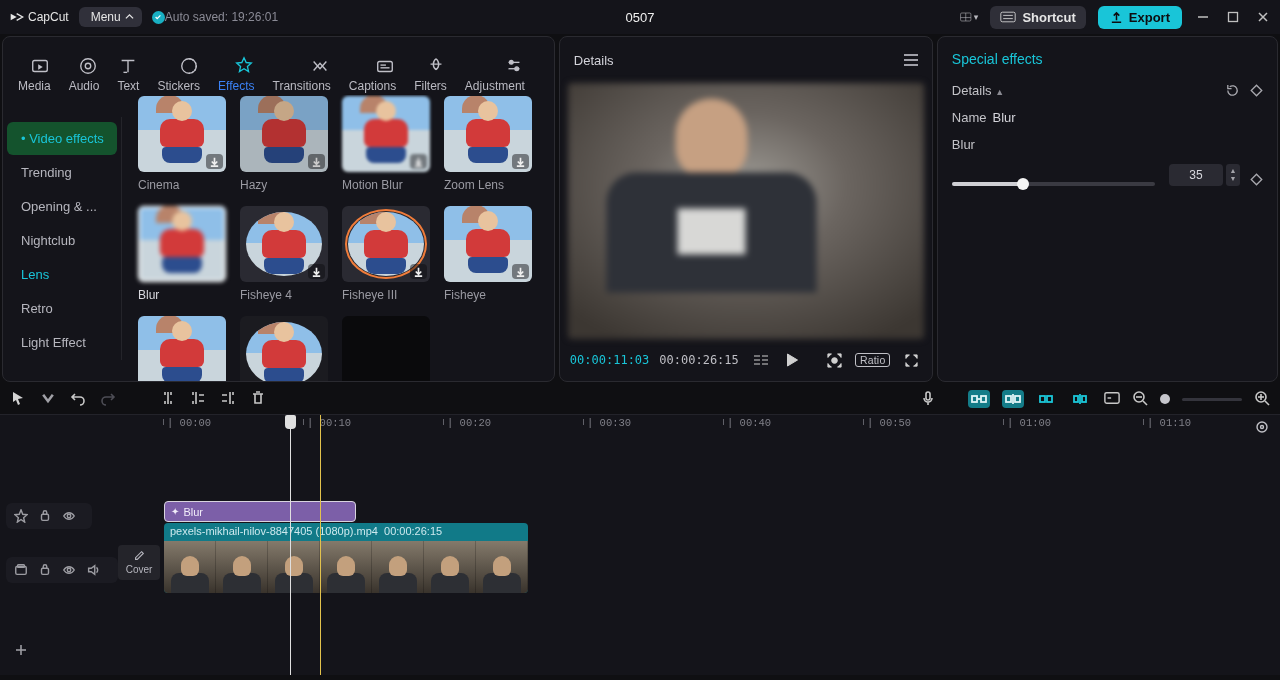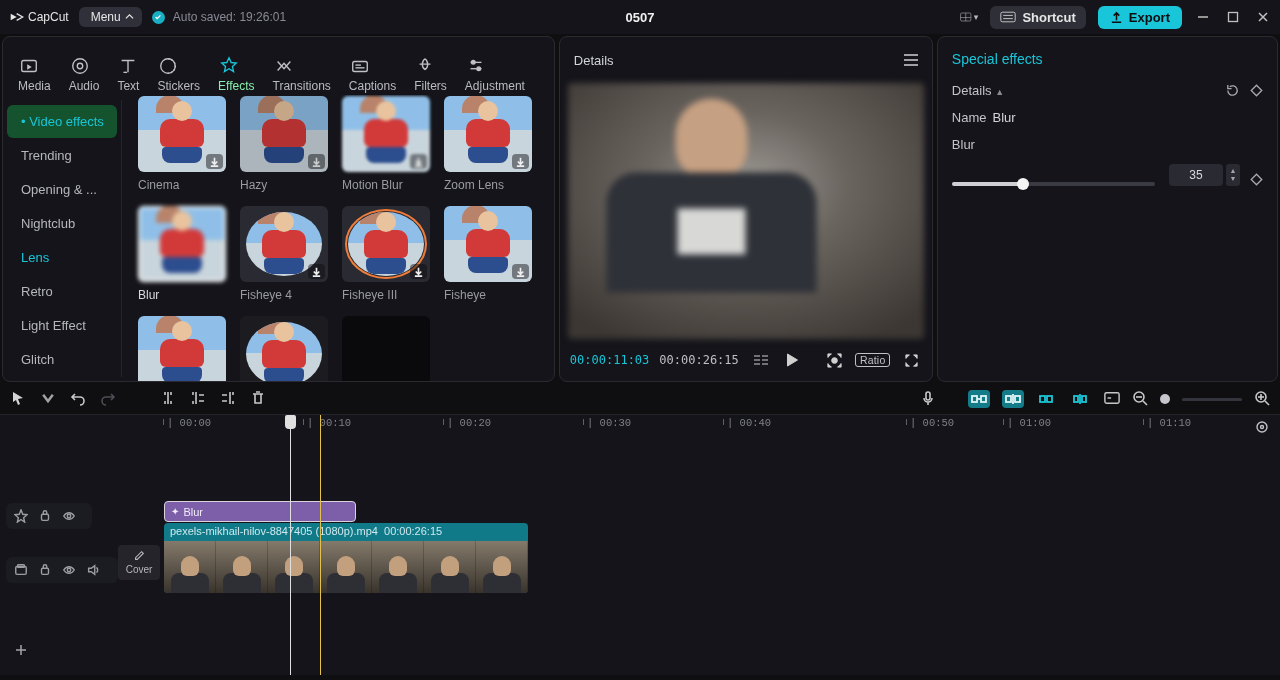--- a/index.html
+++ b/index.html
@@ -1,34 +1,34 @@
 <!DOCTYPE html>
 <html><head>
 <meta charset="utf-8">
 <style>
   html,body{margin:0;padding:0;width:1280px;height:680px;background:#0f0f12;font-family:"Segoe UI",Arial,sans-serif;color:#c8c8c8;overflow:hidden;font-size:13px}
   .row{display:flex;align-items:center}
   .titlebar{height:34px;background:#14141a;display:flex;align-items:center;padding:0 8px;gap:10px}
   .logo{display:flex;align-items:center;gap:4px;color:#e6e6e6;font-size:12px;font-weight:500}
   .logo svg{width:16px;height:16px}
   .menu-btn{background:#30303a;color:#e6e6e6;padding:3px 8px 3px 12px;border-radius:6px;display:flex;align-items:center;gap:4px;font-size:12px}
-  .autosave{display:flex;align-items:center;gap:8px;color:#8a8a95;font-size:12px}
+  .autosave{display:flex;align-items:center;gap:0;color:#8a8a95;font-size:12px}
   .check-ico{width:13px;height:13px;border-radius:50%;background:#19b0c3;display:flex;align-items:center;justify-content:center}
-  .titlecenter{position:absolute;left:50%;transform:translateX(-50%);font-weight:700;color:#f0f0f0;font-size:13px}
+  .titlecenter{position:absolute;left:50%;transform:translateX(-50%);font-weight:400;color:#f0f0f0;font-size:13px}
   .titleright{margin-left:auto;display:flex;align-items:center;gap:12px}
   .shortcut-btn{background:#2f2f38;color:#e6e6e6;padding:4px 10px;border-radius:6px;display:flex;align-items:center;gap:6px;font-size:13px;font-weight:600}
   .export-btn{background:#19c5d8;color:#0d0d10;padding:4px 12px;border-radius:6px;display:flex;align-items:center;gap:6px;font-size:13px;font-weight:600}
   .winbtn{width:18px;height:18px;display:flex;align-items:center;justify-content:center;color:#c0c0c0}
 
   .workspace{display:flex;height:350px}
   .leftblk{width:570px;display:flex;flex-direction:column;background:#14141a;border:1px solid #2a2a30;border-radius:8px;margin:2px}
   .modrow{height:50px;display:flex;align-items:flex-end;padding:6px 6px 2px 6px;gap:0}
-  .mod{flex:0 0 auto;display:flex;flex-direction:column;align-items:flex-start;gap:3px;color:#babac2;font-size:12px;padding:0 9px;cursor:pointer}
+  .mod{flex:0 0 auto;display:flex;flex-direction:column;align-items:flex-end;gap:3px;color:#babac2;font-size:12px;padding:0 9px;cursor:pointer}
   .mod svg{width:22px;height:20px;stroke:#c0c0c8;fill:none;stroke-width:1.5}
-  .mod.active{color:#86efac}
+  .mod.active{color:#3b82f6}
   .mod.active svg{stroke:#19c5d8}
   .cats{width:118px;border-right:1px solid #24242a;padding-top:4px}
   .cat{padding:9px 10px 9px 14px;font-size:13px;color:#b6b6be;white-space:nowrap;overflow:hidden;text-overflow:ellipsis;border-radius:6px;margin:1px 4px}
   .cat.sel{color:#19c5d8;background:#14532d}
   .cat.active{color:#19c5d8}
   .cat.sel::before{content:"• ";}
   .grid{flex:1;display:flex;flex-wrap:wrap;align-content:flex-start;gap:14px;padding:12px 8px 0 16px;overflow:hidden}
   .card{width:88px}
   .thumb{width:88px;height:76px;border-radius:6px;position:relative;overflow:hidden;background:linear-gradient(180deg,#8fbfe8 0%,#8fbfe8 45%,#c9d5dc 45%,#c9d5dc 100%)}
   .person{position:absolute;left:50%;top:48%;transform:translate(-50%,-50%)}
@@ -240,21 +240,20 @@
       </div>
     <div class="row" style="flex:1;overflow:hidden">
       <div class="cats" id="cats">
           <div class="cat sel">Video effects</div>
           <div class="cat">Trending</div>
           <div class="cat">Opening &amp; ...</div>
           <div class="cat">Nightclub</div>
           <div class="cat active">Lens</div>
           <div class="cat">Retro</div>
           <div class="cat">Light Effect</div>
-          <div class="cat">Glitch</div>
         </div>
       <div class="grid" id="grid">
           <div class="card">
             <div class="thumb" style="">
               <div class="person">
                 <div class="hair"></div>
                 <div class="head"></div>
                 <div class="torso"></div>
                 <div class="legs"></div>
               </div>
@@ -578,21 +577,21 @@
   </div>
 </div>
 
 <div class="timeline">
   <div class="ruler" id="ruler">
       <div class="rtick" style="left: 167px;">| 00:00</div>
       <div class="rtick" style="left: 307px;">| 00:10</div>
       <div class="rtick" style="left: 447px;">| 00:20</div>
       <div class="rtick" style="left: 587px;">| 00:30</div>
       <div class="rtick" style="left: 727px;">| 00:40</div>
-      <div class="rtick" style="left: 910px;">| 00:50</div>
+      <div class="rtick" style="left: 867px;">| 00:50</div>
       <div class="rtick" style="left: 1007px;">| 01:00</div>
       <div class="rtick" style="left: 1147px;">| 01:10</div>
     </div>
   <div class="addtrack-r" style="top:4px"><svg width="16" height="16" viewBox="0 0 16 16" fill="none" stroke-width="1.4">
         <circle cx="8" cy="8" r="5"></circle>
         <circle cx="8" cy="8" r="1.5"></circle>
       </svg></div>
 
   <div class="tracks">
     <div class="trackhdr" style="top:66px;width:70px">

